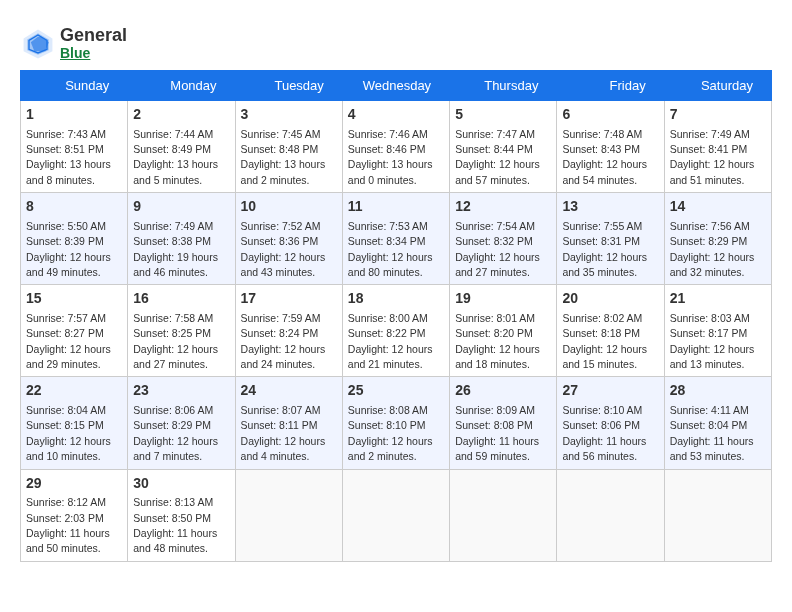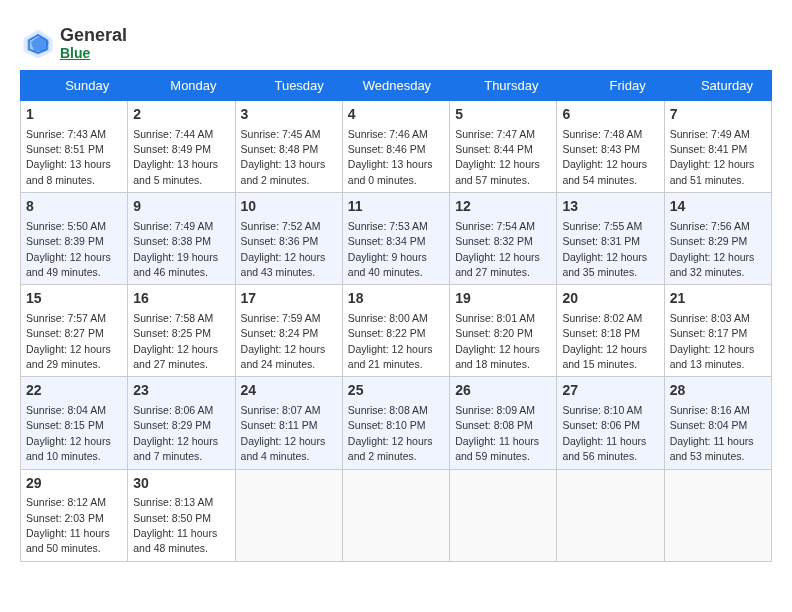--- a/index.html
+++ b/index.html
@@ -194,21 +194,21 @@
         <td>
         <span class="day-num">10</span>
         <span class="day-info">Sunrise: 7:52 AM</span><br>
         <span class="day-info">Sunset: 8:36 PM</span><br>
         <span class="day-info">Daylight: 12 hours and 43 minutes.</span>
       </td>
         <td>
         <span class="day-num">11</span>
         <span class="day-info">Sunrise: 7:53 AM</span><br>
         <span class="day-info">Sunset: 8:34 PM</span><br>
-        <span class="day-info">Daylight: 9 hours and 40 minutes.</span>
+        <span class="day-info">Daylight: 12 hours and 80 minutes.</span>
       </td>
         <td>
         <span class="day-num">12</span>
         <span class="day-info">Sunrise: 7:54 AM</span><br>
         <span class="day-info">Sunset: 8:32 PM</span><br>
         <span class="day-info">Daylight: 12 hours and 27 minutes.</span>
       </td>
         <td>
         <span class="day-num">13</span>
         <span class="day-info">Sunrise: 7:55 AM</span><br>
@@ -298,21 +298,21 @@
         <span class="day-info">Daylight: 11 hours and 59 minutes.</span>
       </td>
         <td>
         <span class="day-num">27</span>
         <span class="day-info">Sunrise: 8:10 AM</span><br>
         <span class="day-info">Sunset: 8:06 PM</span><br>
         <span class="day-info">Daylight: 11 hours and 56 minutes.</span>
       </td>
         <td>
         <span class="day-num">28</span>
-        <span class="day-info">Sunrise: 8:16 AM</span><br>
+        <span class="day-info">Sunrise: 4:11 AM</span><br>
         <span class="day-info">Sunset: 8:04 PM</span><br>
         <span class="day-info">Daylight: 11 hours and 53 minutes.</span>
       </td>
       </tr>
       <tr>
         <td>
         <span class="day-num">29</span>
         <span class="day-info">Sunrise: 8:12 AM</span><br>
         <span class="day-info">Sunset: 2:03 PM</span><br>
         <span class="day-info">Daylight: 11 hours and 50 minutes.</span>

